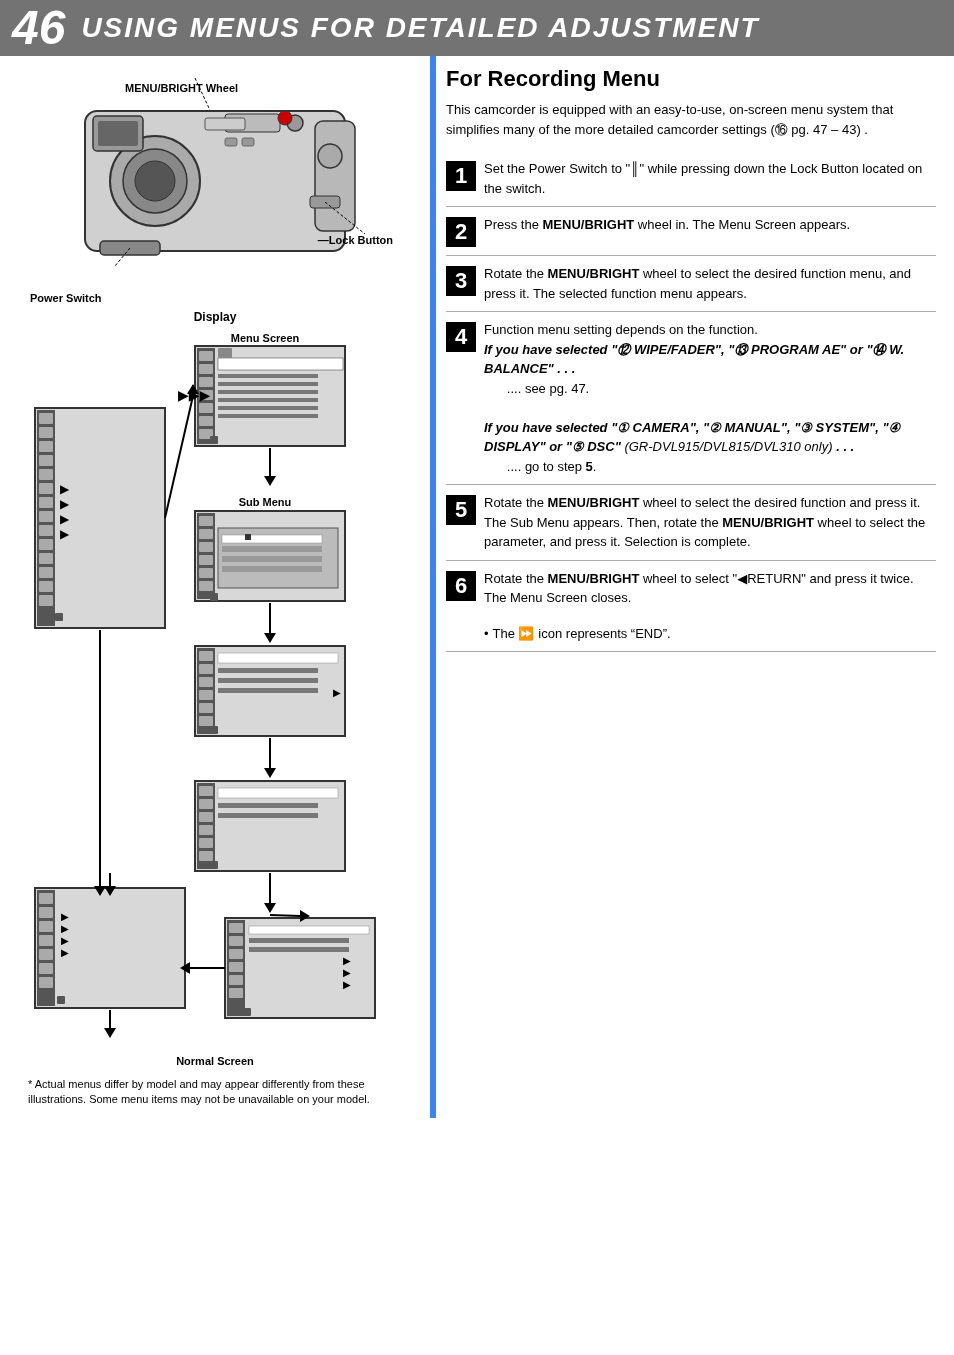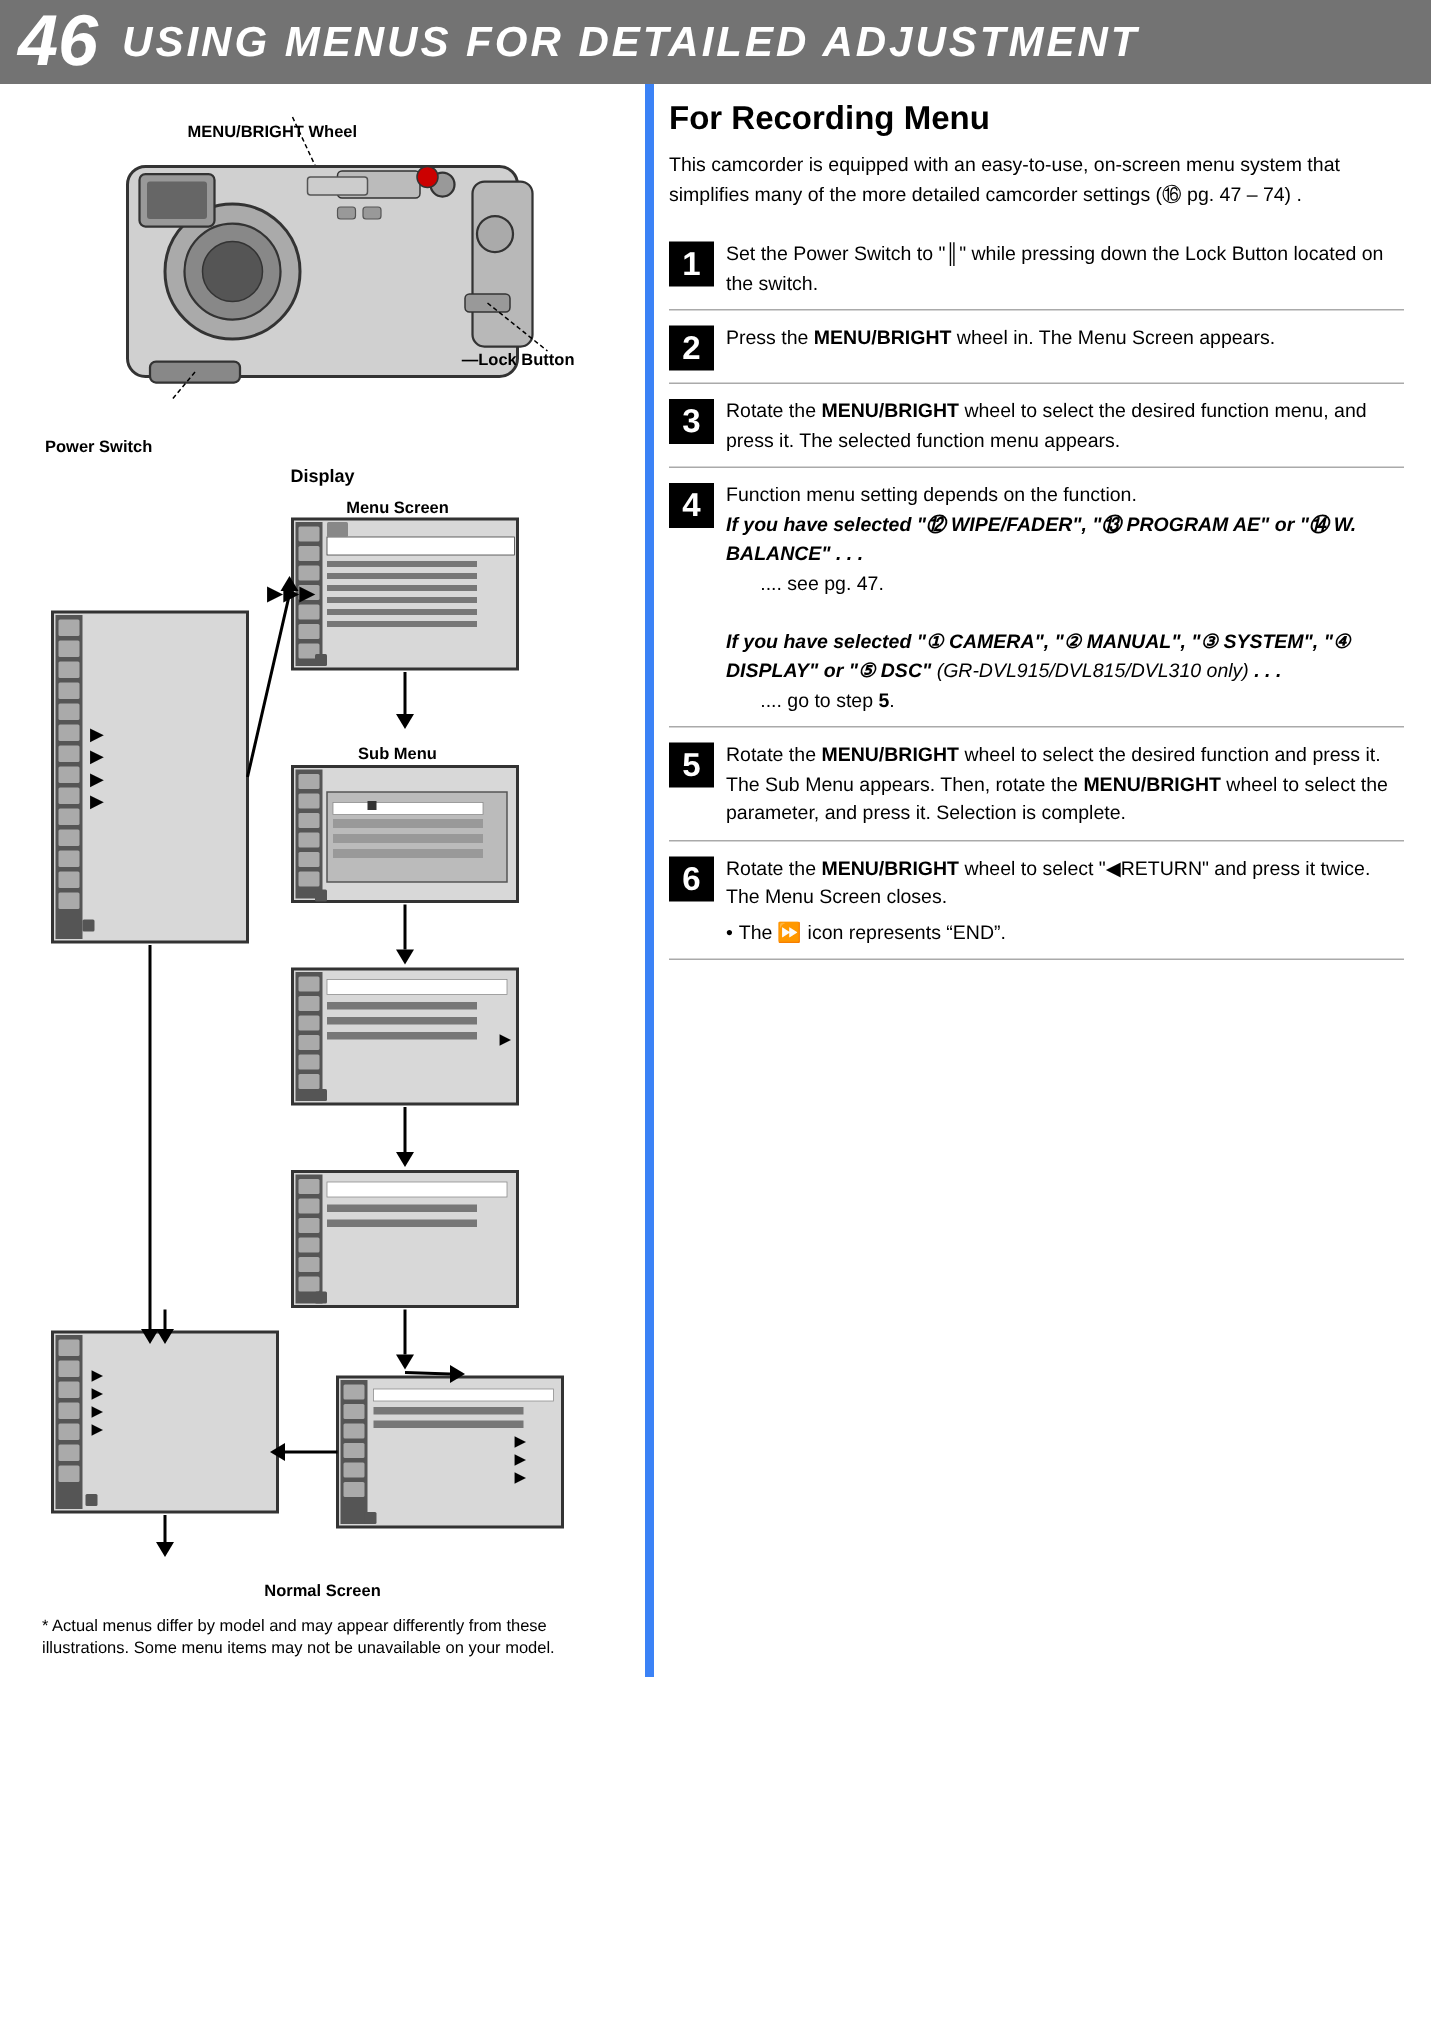--- a/index.html
+++ b/index.html
@@ -76,21 +76,21 @@
       position: absolute;
       top: 16px;
       left: 100px;
       font-size: 11px;
       font-weight: bold;
     }
 
     .label-lock-button {
       position: absolute;
       bottom: 40px;
-      right: 22px;
+      right: 12px;
       font-size: 11px;
       font-weight: bold;
     }
 
     
     .display-label {
       font-weight: bold;
       font-size: 12px;
       margin-top: 6px;
       margin-bottom: 4px;
@@ -172,21 +172,21 @@
 
     
     .diagram-svg-area {
       width: 380px;
       margin: 0 auto;
     }
 
     .bullet-point {
       display: flex;
       align-items: flex-start;
-      margin-top: 4px;
+      margin-top: 16px;
     }
     .bullet-point::before {
       content: "•";
       margin-right: 4px;
       flex-shrink: 0;
     }
   </style>
 </head>
 <body>
 
@@ -440,21 +440,21 @@
     </div>
   </div>
 
   <div class="right-col">
 
     <h2 class="section-title">For Recording Menu</h2>
 
     <p class="intro-text">
       This camcorder is equipped with an easy-to-use,
       on-screen menu system that simplifies many of the more
-      detailed camcorder settings (⑯ pg. 47 – 74) .
+      detailed camcorder settings (⑯ pg. 47 – 43) .
     </p>
 
     <div class="steps-container">
 
       <div class="step">
         <div class="step-number">1</div>
         <div class="step-content">
           Set the Power Switch to "║" while pressing down the Lock Button located on the switch.
         </div>
       </div>

